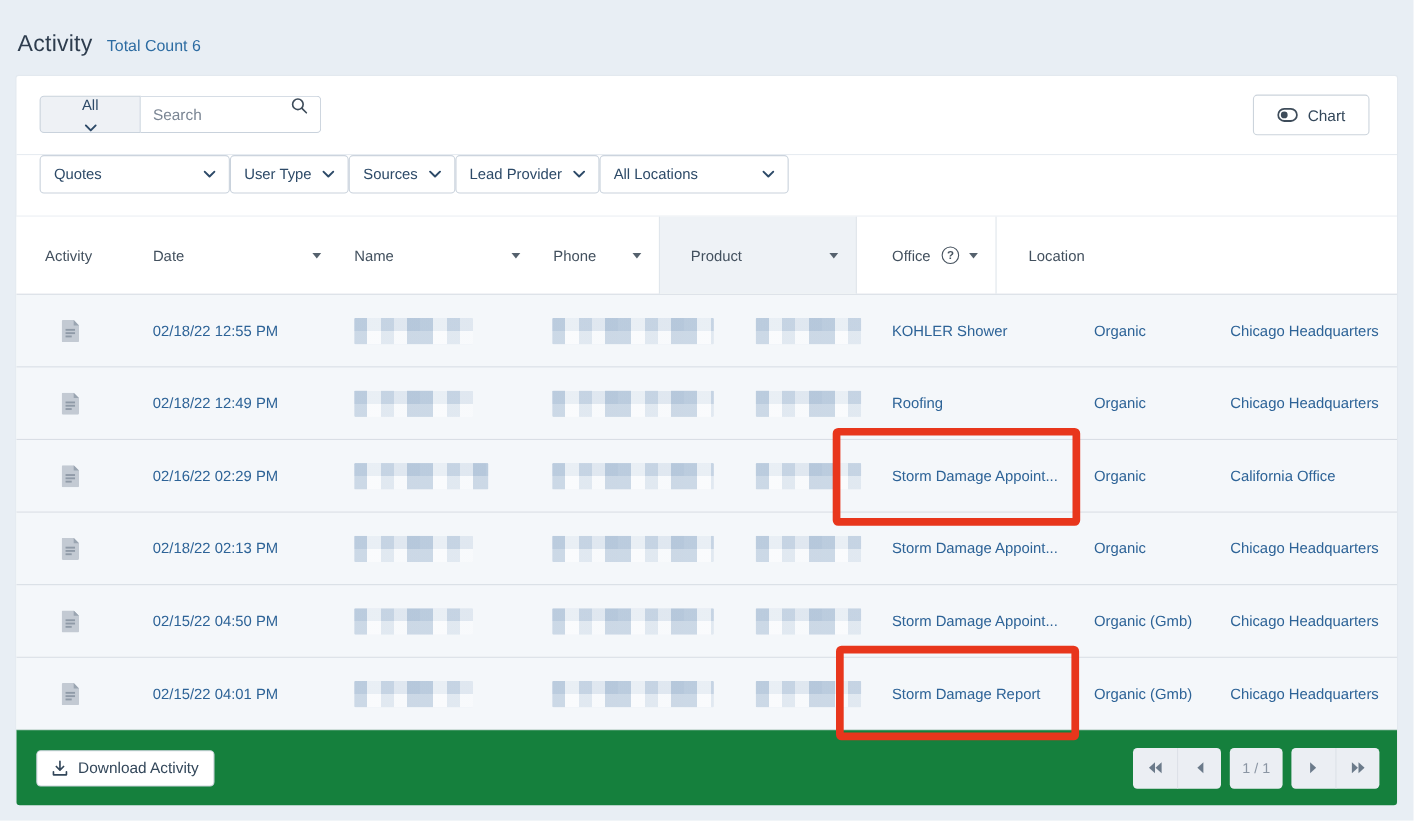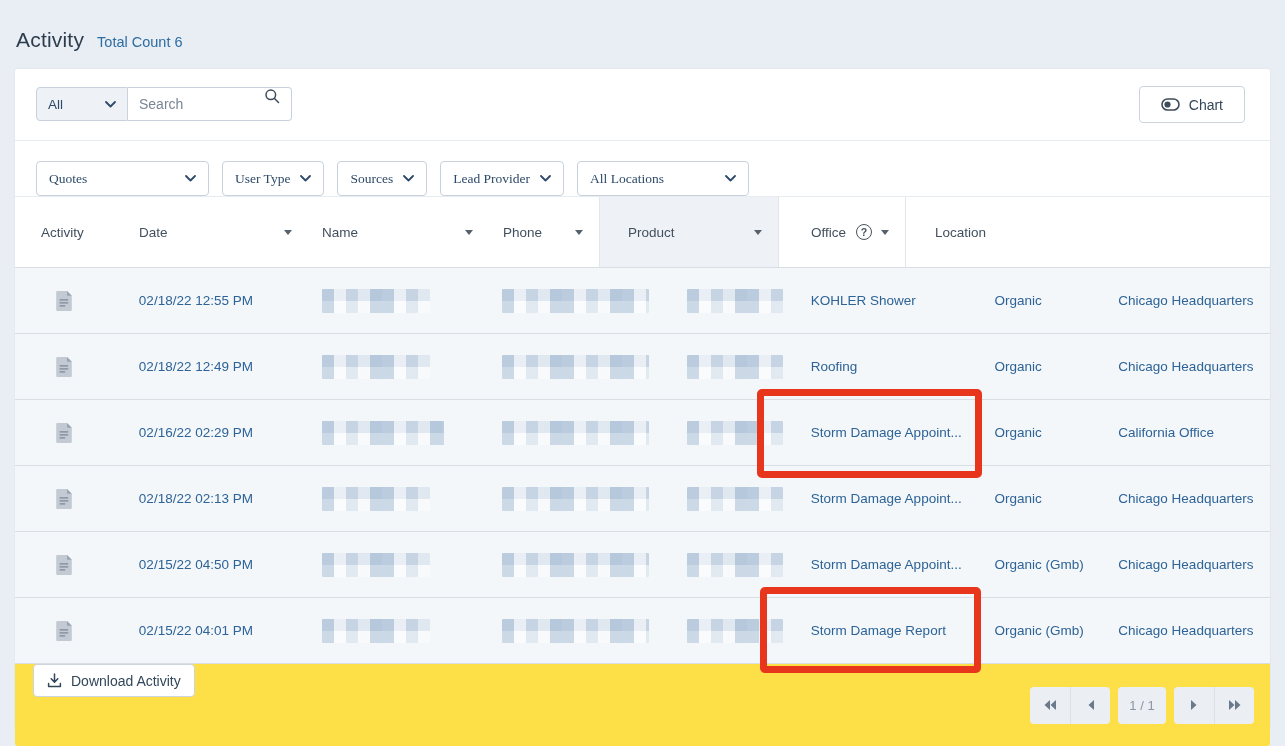--- a/index.html
+++ b/index.html
@@ -22,42 +22,42 @@
     background:#fff; border:1px solid #e3e9ef; border-radius:3px;
   }
 
   
   .toolbar-top { position:relative; height:72px; border-bottom:1px solid #e7ecf1; }
   .search-group { position:absolute; left:21px; top:18px; height:34px; display:flex; }
   .scope-select {
     width:92px; background:#eef1f5; border:1px solid #c9d2dc;
     border-radius:4px 0 0 4px; display:flex; align-items:center;
     justify-content:space-between; padding:0 11px; cursor:pointer;
-    font-size:13.5px; color:#2d4a68;
+    font-size:13.5px; color:#2d4a68;flex-direction:column;
   }
   .search-box {
     width:164px; background:#fff; border:1px solid #c9d2dc; border-left:none;
     border-radius:0 4px 4px 0; display:flex; padding:0 11px;
   }
   .search-box input {
     border:none; outline:none; flex:1; font-size:14px; color:#2d4a68;
     background:transparent; font-family:inherit; min-width:0;
   }
   .search-box input::placeholder { color:#7b8694; }
   .chart-btn {
     position:absolute; right:25px; top:17px; height:37px;
     display:flex; align-items:center; gap:9px; padding:0 21px;
     background:#fff; border:1px solid #ccd4dc; border-radius:4px;
     font-size:14px; color:#33475a; cursor:pointer; font-family:inherit;
   }
 
   
   .toolbar-filters {
     height:56px; border-bottom:1px solid #e7ecf1;
-    display:flex; align-items:flex-end; gap:13px; padding-left:21px;font-family:Liberation Serif, serif;
+    display:flex; align-items:flex-start; padding-left:21px;
   }
   .chip {
     height:35px; border:1px solid #c9d2dc; border-radius:4px; background:#fff;
     display:flex; align-items:center; gap:10px; padding:0 12px;
     font-size:13.5px; color:#2d4a68; cursor:pointer; white-space:nowrap;
   }
   .chip-quotes { width:173px; justify-content:space-between; }
   .chip-locations { width:172px; justify-content:space-between; }
   .chip-date { color:#2d6ca2; gap:10px; padding:0 13px; }
 
@@ -107,22 +107,22 @@
   .r-name  { width:108px; }
   .r-email { width:147px; }
   .r-phone { width:103px; }
   .trow:nth-child(3) .r-name  { width:122px; }
   .trow:nth-child(4) .r-phone { width:112px; }
   .trow:nth-child(5) .r-phone { width:110px; }
   .trow:nth-child(6) .r-phone { width:110px; }
 
   
   .tfoot {
-    height:83px; border-top:1px solid #d9dee5; background:#fde047;
-    display:flex; justify-content:space-between;
+    height:69px; border-top:1px solid #d9dee5; background:#15803d;
+    display:flex; align-items:center; justify-content:space-between;
     padding:0 16px 0 18px; border-radius:0 0 3px 3px;
   }
   .download-btn {
     height:33px; display:flex; align-items:center; gap:9px; padding:0 13px;
     background:#fff; border:1px solid #ccd4dc; border-radius:4px;
     font-size:14px; color:#33475a; cursor:pointer; font-family:inherit;
   }
   .pagination { display:flex; align-items:center; gap:8px; }
   .pg-group { display:flex; background:#ebeef3; border-radius:4px; overflow:hidden; }
   .pg-btn {

